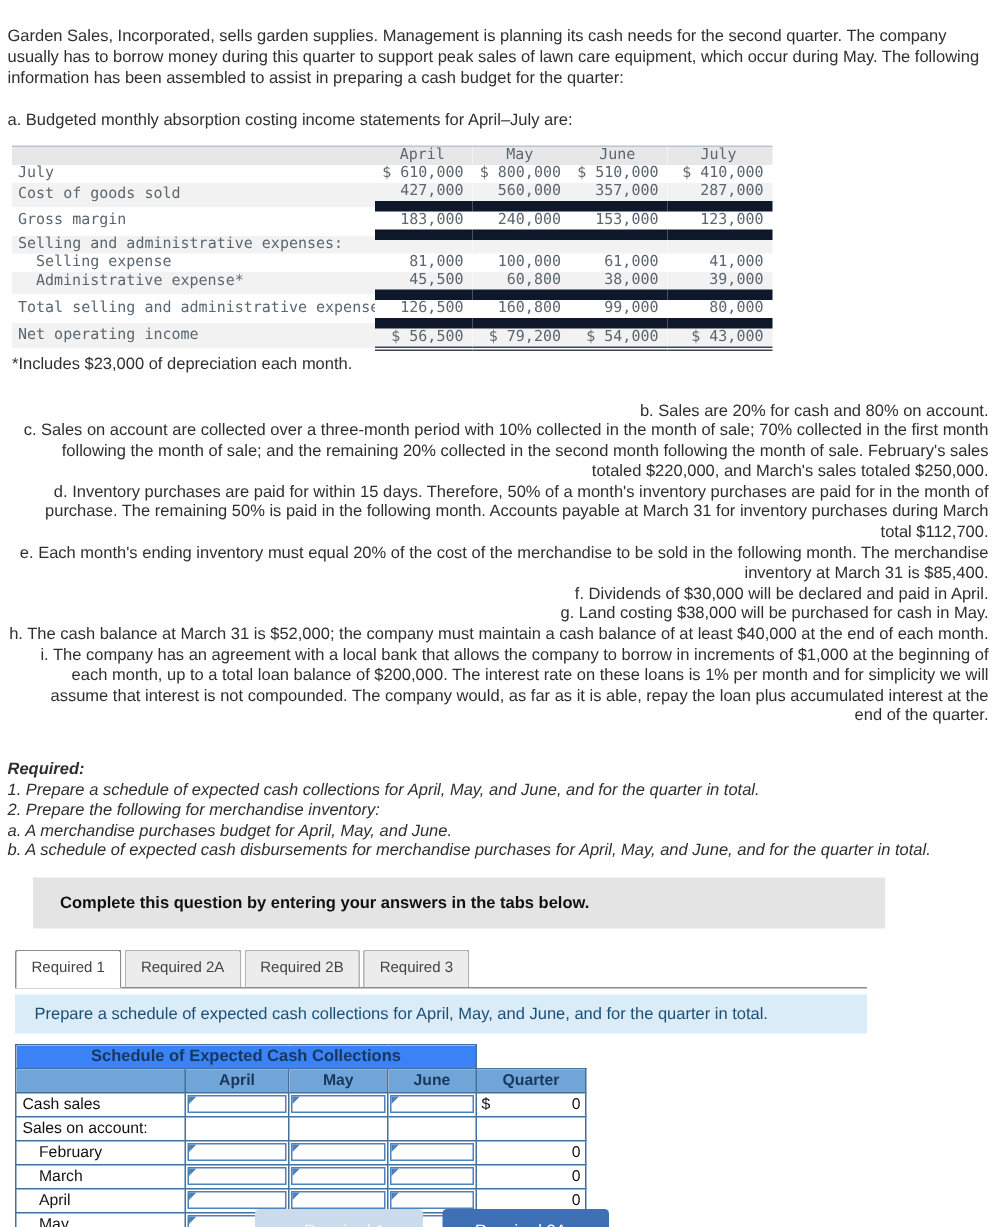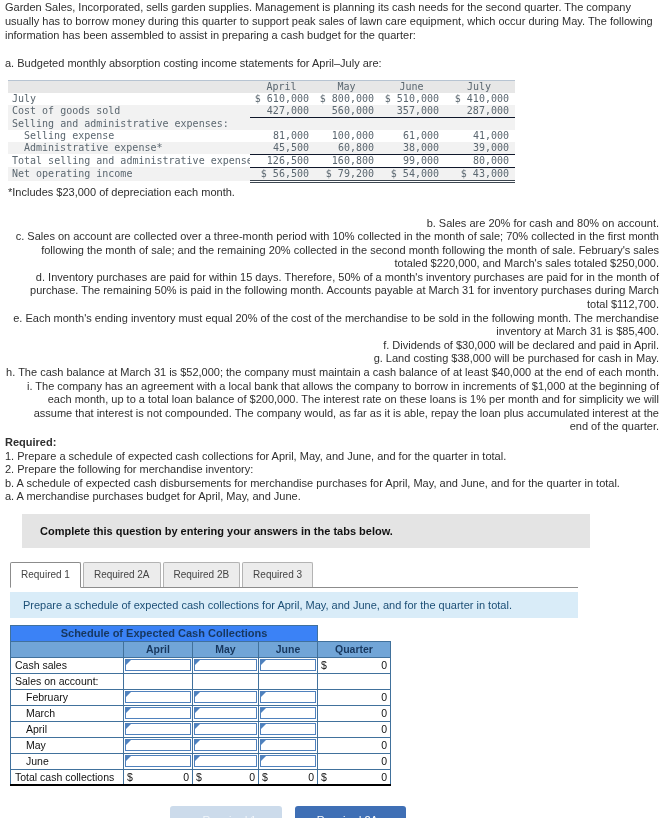--- a/index.html
+++ b/index.html
@@ -1,42 +1,42 @@
 <!DOCTYPE html>
 <html><head>
 <meta charset="utf-8">
 <style>
   * { margin:0; padding:0; box-sizing:border-box; }
   html,body { background:#fff; }
   body { width:664px; height:818px; overflow:hidden; font-family:"Liberation Sans",sans-serif; color:#2f2f2f; }
-  .page { position:relative; width:664px; height:818px; padding:0 4px 0 5px;border-radius:23px; }
+  .page { position:relative; width:664px; height:818px; padding:17px 4px 0 5px;border-radius:23px; }
 
   .intro { width:652px; font-size:11px; line-height:14px; color:#2f2f2f; }
   .item-a { margin-top:15px; font-size:11px; }
 
   
   table.income { margin:11px 0 0 3px; width:507px; border-collapse:collapse; table-layout:fixed;
                  font-family:"DejaVu Sans Mono",monospace; font-size:10px; color:#5b6770;
                  border-top:1px solid #b7c4d2; }
   table.income col.lblc { width:242px; }
   table.income col.numc { width:65px; }
   table.income col.numc4 { width:70px; }
   table.income td, table.income th { padding:0 6px 0 4px; height:12px; line-height:12px;
                  font-weight:normal; white-space:nowrap; overflow:hidden; }
   table.income th { text-align:center; background:#e7e7e7; }
   table.income td.num { text-align:right; }
   table.income tr.shade { background:#f2f2f2; }
   table.income tr.ind td.lbl { padding-left:16px; }
-  table.income tr.rule td.num { border-bottom:1px solid #0f172a; }
+  table.income tr.rule td.num { border-bottom:7px solid #0f172a; }
   table.income tr.dbl td.num { border-bottom:3px double #3c4650; }
   .footnote { margin:3px 0 0 3px; font-size:11px; }
 
   .items { margin-top:19px; width:654px; font-size:11px; line-height:13.6px; }
   .items .it { padding-left:13px; text-indent:-13px;text-align:right; }
-  .req { margin-top:2px; font-size:11px; line-height:13.6px; }
+  .req { margin-top:22px; font-size:11px; line-height:13.6px;font-style:italic; }
   .req .req-title { font-weight:bold; }
 
   .banner { margin:10px 0 0 17px; width:568px; background:#e4e4e4; padding:11px 0 11px 18px;
             font-size:11px; font-weight:bold; color:#111; }
 
   .tabs { margin:14px 0 0 5px; width:568px; border-bottom:1px solid #8c8c8c; display:flex;
           align-items:flex-end; height:26px; }
   .tab { height:25px; padding:0 10px; margin-right:2px; display:flex; align-items:center;
          font-size:10px; color:#444; background:#ececec; border:1px solid #b3b3b3;
          border-bottom:none; border-radius:2px 2px 0 0; cursor:default; }
@@ -107,20 +107,27 @@
       <td class="num">$ 510,000</td>
       <td class="num">$ 410,000</td>
     </tr>
     <tr class="shade rule">
       <td class="lbl">Cost of goods sold</td>
       <td class="num">427,000</td>
       <td class="num">560,000</td>
       <td class="num">357,000</td>
       <td class="num">287,000</td>
     </tr>
+    <tr class="rule">
+      <td class="lbl">Gross margin</td>
+      <td class="num">183,000</td>
+      <td class="num">240,000</td>
+      <td class="num">153,000</td>
+      <td class="num">123,000</td>
+    </tr>
     <tr class="shade">
       <td class="lbl">Selling and administrative expenses:</td>
       <td class="num"></td>
           <td class="num"></td>
       <td class="num"></td>
           <td class="num"></td>
     </tr>
     <tr class="ind">
       <td class="lbl">Selling expense</td>
       <td class="num">81,000</td>
@@ -161,22 +168,22 @@
     <div class="it">f. Dividends of $30,000 will be declared and paid in April.</div>
     <div class="it">g. Land costing $38,000 will be purchased for cash in May.</div>
     <div class="it">h. The cash balance at March 31 is $52,000; the company must maintain a cash balance of at least $40,000 at the end of each month.</div>
     <div class="it">i. The company has an agreement with a local bank that allows the company to borrow in increments of $1,000 at the beginning of each month, up to a total loan balance of $200,000. The interest rate on these loans is 1% per month and for simplicity we will assume that interest is not compounded. The company would, as far as it is able, repay the loan plus accumulated interest at the end of the quarter.</div>
   </div>
 
   <div class="req">
     <div class="req-title">Required:</div>
     <div>1. Prepare a schedule of expected cash collections for April, May, and June, and for the quarter in total.</div>
     <div>2. Prepare the following for merchandise inventory:</div>
+    <div>a. A merchandise purchases budget for April, May, and June.</div>
     <div>b. A schedule of expected cash disbursements for merchandise purchases for April, May, and June, and for the quarter in total.</div>
-    <div>a. A merchandise purchases budget for April, May, and June.</div>
   </div>
 
   <div class="banner">Complete this question by entering your answers in the tabs below.</div>
 
   <div class="tabs">
     <div class="tab active">Required 1</div>
     <div class="tab">Required 2A</div>
     <div class="tab">Required 2B</div>
     <div class="tab">Required 3</div>
   </div>

